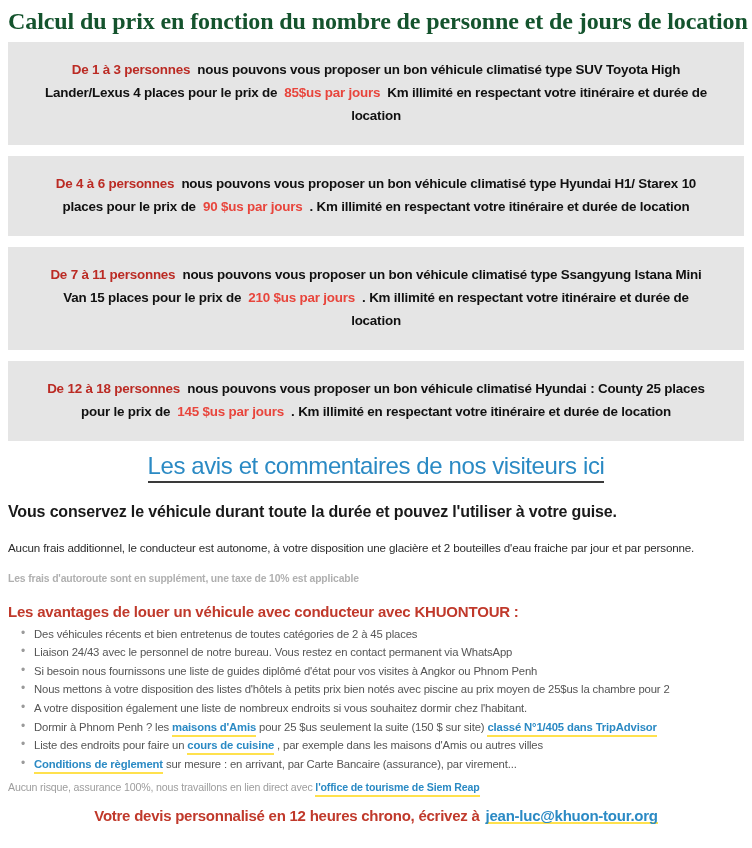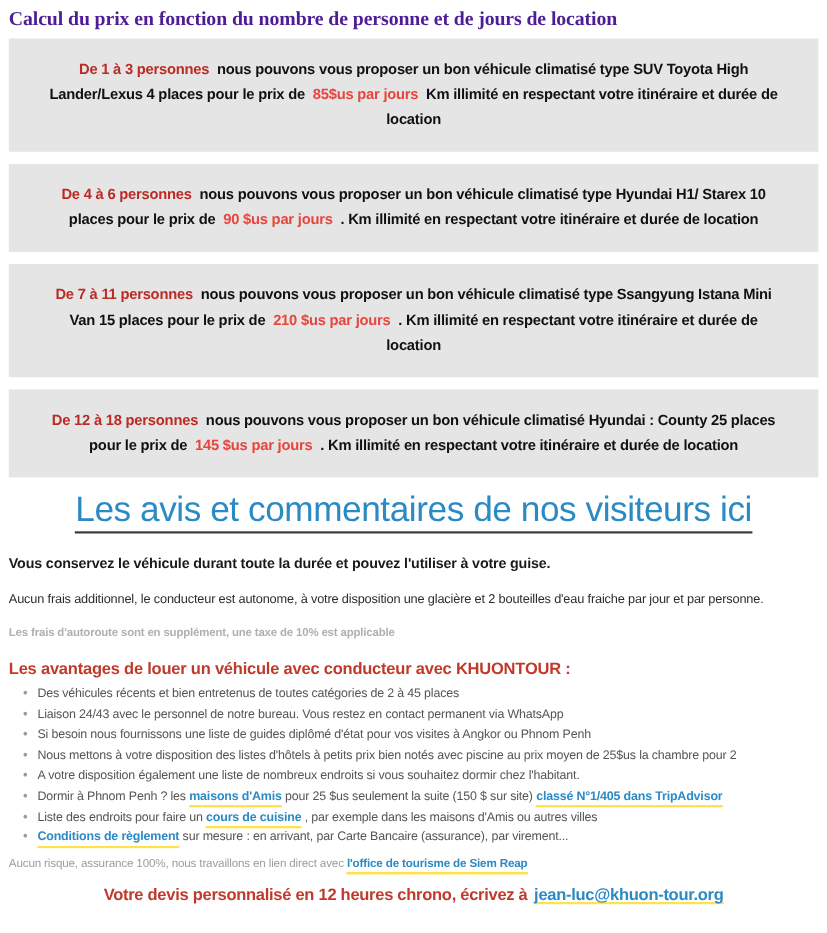--- a/index.html
+++ b/index.html
@@ -19,23 +19,23 @@
     width: 752px;
     height: 848px;
     position: relative;
     box-sizing: border-box;
   }
 
   
   .main-title {
     font-family: "Liberation Serif", serif;
     font-weight: 700;
-    font-size: 18px;
+    font-size: 24px;
     line-height: 1.25;
-    color: #4c1d95;
+    color: #14532d;
     letter-spacing: -0.1px;
     margin: 0;
     padding: 6px 6px 6px 8px;
     white-space: nowrap;
   }
 
   
   .offers {
     padding: 0 8px;
   }
@@ -66,41 +66,41 @@
 
   
   .reviews-wrap {
     text-align: center;
     margin-top: 8px;
     margin-bottom: 18px;
   }
   .reviews-link {
     display: inline-block;
     font-family: "Liberation Sans", sans-serif;
-    font-size: 32px;
+    font-size: 24px;
     font-weight: 400;
     color: #2b8ac4;
     text-decoration: none;
     border-bottom: 2px solid #3a3a3a;
     padding-bottom: 1px;
     letter-spacing: -0.4px;
     cursor: pointer;
     text-align: center;
   }
 
   
   .intro {
     padding: 0 8px;
   }
   .intro p {
     margin: 0 0 16px 0;
     letter-spacing: -0.15px;
   }
   .p-strong {
-    font-size: 13px;
+    font-size: 16px;
     font-weight: 700;
     color: #1a1a1a;
     line-height: 1.4;
   }
   .p-normal {
     font-size: 11.6px;
     font-weight: 400;
     color: #2b2b2b;
     line-height: 1.4;
   }

